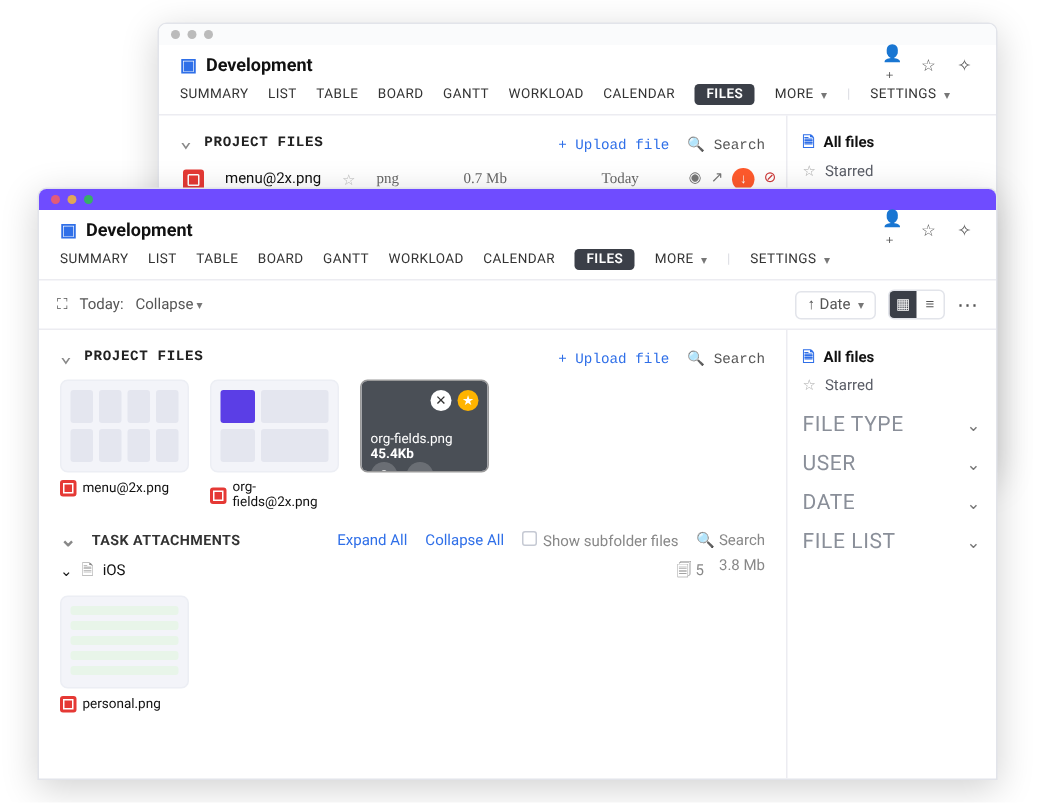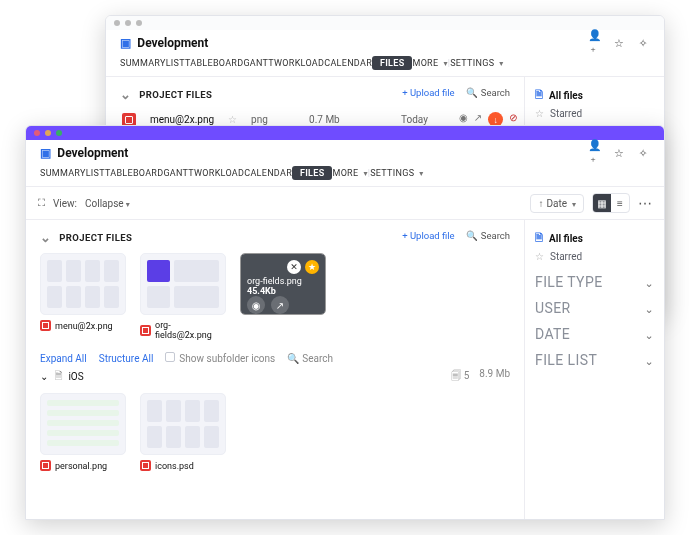--- a/index.html
+++ b/index.html
@@ -38,49 +38,49 @@
   #win-front .win-bar { background:#6f4cff; }
   #win-front .win-bar .dot{opacity:.8;}
 
   
   .hdr { display:flex; align-items:center; justify-content:space-between; padding: 6px 14px 2px; }
   .title-wrap { display:flex; align-items:center; gap:6px; font-weight:700; font-size:12px; }
   .folder-glyph { color:#2f6fe8; font-size:12px; }
   .hdr-actions { display:flex; gap:10px; color:#555; }
   .ico { width:14px; height:14px; display:inline-flex; align-items:center; justify-content:center; }
 
-  .tabs { display:flex; align-items:center; font-size:9px; letter-spacing:.3px; color:#333; padding:4px 14px 6px; border-bottom:1px solid #ececf1; }
+  .tabs { display:flex; align-items:center; gap:13px; font-size:9px; letter-spacing:.3px; color:#333; padding:4px 14px 6px; border-bottom:1px solid #ececf1; }
   .tab-pill { background:#3b3f48; color:#fff; padding:2px 8px; border-radius:3px; font-weight:600; }
   .tab-more { display:flex; align-items:center; gap:3px; }
   .chev::after{content:"▾"; font-size:8px; color:#777; margin-left:2px;}
 
   .body { flex:1; display:flex; min-height:0; }
   .main { flex:1; min-width:0; padding:8px 14px 4px; overflow:hidden; }
   .side { width:140px; border-left:1px solid #ececf1; padding:8px 10px; font-size:10px; color:#333; }
   .side-item { display:flex; align-items:center; gap:6px; padding:2px 0; color:#5a5d66; }
   .side-item.bold { font-weight:700; color:#111; }
   .side-item .file-ico{color:#2f6fe8;}
   .star-ico::before{content:"☆"; color:#aaa;}
   .facet { margin-top:10px; font-size:14px; color:#8a8f99; letter-spacing:.4px; display:flex; justify-content:space-between; align-items:flex-start; }
   .facet .chev::after{content:"⌄"; font-size:11px;}
 
-  .sect-head { display:flex; align-items:flex-start; justify-content:space-between; margin: 2px 0 6px; }
+  .sect-head { display:flex; align-items:flex-end; justify-content:space-between; margin: 2px 0 6px; font-family: Liberation Mono, monospace; }
   .sect-title { display:flex; align-items:center; gap:6px; font-size:9.5px; font-weight:700; letter-spacing:.4px; color:#222; }
   .sect-title .tw::before{content:"⌄"; transform:rotate(-90deg); display:inline-block; font-size:13px; color:#888; margin-right:2px;}
   .sect-title.open .tw::before{transform:none;}
   .sect-actions { display:flex; align-items:center; gap:12px; font-size:9.5px; color:#555; }
   .link-blue { color:#2f6fe8; }
 
   
   .row { display:flex; align-items:center; gap:14px; padding:4px 2px; border-bottom:1px solid #f1f2f5; font-size:10px; }
   .row .ficon{width:14px;height:14px;background:#e53935;border-radius:2px; position:relative; flex:none;}
   .row .ficon::after{content:"";position:absolute;inset:3px;border:1px solid #fff;border-radius:1px;}
   .row .name{flex:2; }
   .row .star{color:#bbb;}
-  .row .ext,.row .size,.row .when{flex:0 0 44px; color:#666;}
+  .row .ext,.row .size,.row .when{flex:0 0 44px; color:#666;font-family:Liberation Serif, serif;}
   .row .who{flex:0 0 20px;}
   .avatar{width:14px;height:14px;border-radius:50%;background:linear-gradient(135deg,#f7c59f,#d98e73);}
   .row .acts{flex:0 0 50px; display:flex; gap:6px; justify-content:flex-end; color:#777;}
   .dlbtn{width:15px;height:15px;border-radius:50%;background:#ff5a2c;color:#fff;display:flex;align-items:center;justify-content:center;font-size:9px;}
 
   
   .tbar { display:flex; align-items:center; gap:8px; padding:6px 12px; border-bottom:1px solid #ececf1; font-size:10px; color:#555; }
   .tbar .sp{flex:1;}
   .pill { display:flex; align-items:center; gap:3px; padding:3px 7px; border:1px solid #e2e4ea; border-radius:4px; }
   .seg { display:flex; border:1px solid #e2e4ea; border-radius:4px; overflow:hidden; }
@@ -95,21 +95,21 @@
   .thumb.sel{border:1.5px solid #999;}
   .cap { display:flex; align-items:center; gap:4px; margin-top:5px; font-size:9px; }
   .cap .ficon{width:11px;height:11px;background:#e53935;border-radius:2px;position:relative;flex:none;}
   .cap .ficon::after{content:"";position:absolute;inset:2px;border:1px solid #fff;}
 
   
   .ov { position:absolute; inset:0; background:rgba(60,64,72,.92); color:#fff; padding:6px; display:flex; flex-direction:column; }
   .ov .top{display:flex; gap:4px; align-self:flex-end;}
   .chip{width:14px;height:14px;border-radius:50%;background:#fff;color:#333;display:flex;align-items:center;justify-content:center;font-size:9px;}
   .chip.star{background:#ffb400;color:#fff;}
-  .ov .fn{font-size:9px;margin-top:2px;}
+  .ov .fn{font-size:9px;margin-top:14px;}
   .ov .fs{font-size:9px;font-weight:700;}
   .ov .bot{margin-top:auto;display:flex;gap:6px;}
   .rbtn{width:18px;height:18px;border-radius:50%;background:rgba(255,255,255,.18);display:flex;align-items:center;justify-content:center;font-size:10px;}
 
   
   .pat{position:absolute;inset:6px;display:grid;grid-template-columns:repeat(4,1fr);gap:4px;}
   .pat i{background:#e4e6ef;border-radius:2px;}
   .pat.purple{grid-template-columns:1fr 2fr;}
   .pat.purple i:first-child{background:#5b3ee6;}
   .pat.rows{grid-template-columns:1fr;grid-auto-rows:6px;}
@@ -249,21 +249,21 @@
     <span>WORKLOAD</span>
     <span>CALENDAR</span>
     <span class="tab-pill">FILES</span>
     <span class="tab-more chev">MORE</span>
     <span style="color:#dcdde3">|</span>
     <span class="tab-more chev">SETTINGS</span>
   </div>
 
   <div class="tbar">
     <span>⛶</span>
-    <span>View:</span>
+    <span>Today:</span>
     <span class="chev">Collapse</span>
     <span class="sp"></span>
     <span class="pill">↑ <span>Date</span> <span class="chev"></span></span>
     <span class="seg">
       <span class="b active">▦</span>
       <span class="b">≡</span>
     </span>
     <span class="b dots"></span>
   </div>
 
@@ -326,72 +326,58 @@
               <div class="bot">
                 <span class="rbtn">◉</span>
                 <span class="rbtn">↗</span>
               </div>
             </div>
           </div>
         </div>
       </div>
 
       <div class="subhead">
+        <div class="left">
+          <span class="tw"></span>
+          <span>TASK ATTACHMENTS</span>
+        </div>
         <div class="right">
           <span class="link-blue">Expand All</span>
-          <span class="link-blue">Structure All</span>
-          <span><span class="chk"></span><span>Show subfolder icons</span></span>
+          <span class="link-blue">Collapse All</span>
+          <span><span class="chk"></span><span>Show subfolder files</span></span>
           <span>🔍 <span>Search</span></span>
         </div>
       </div>
 
       <div class="grouphead">
         <span class="tw">⌄</span>
         <span class="file-ico"></span>
         <span>iOS</span>
         <span class="meta">
           <span>🗐 <span>5</span></span>
-          <span>8.9 Mb</span>
+          <span>3.8 Mb</span>
         </span>
       </div>
 
       <div class="grid">
         <div class="card">
           <div class="thumb">
               <div class="pat rows">
                 <i></i>
                 <i></i>
                 <i></i>
                 <i></i>
                 <i></i>
               </div>
             </div>
           <div class="cap">
               <span class="ficon"></span>
               <span>personal.png</span>
             </div>
         </div>
-        <div class="card">
-          <div class="thumb">
-              <div class="pat">
-                <i></i>
-                <i></i>
-                <i></i>
-                <i></i>
-                <i></i>
-                <i></i>
-                <i></i>
-                <i></i>
-              </div>
-            </div>
-          <div class="cap">
-              <span class="ficon"></span>
-              <span>icons.psd</span>
-            </div>
-        </div>
       </div>
 
     </div>
 
     <div class="side">
       <div class="side-item bold">
         <span class="file-ico">🗎</span>
         <span>All files</span>
       </div>
       <div class="side-item">

